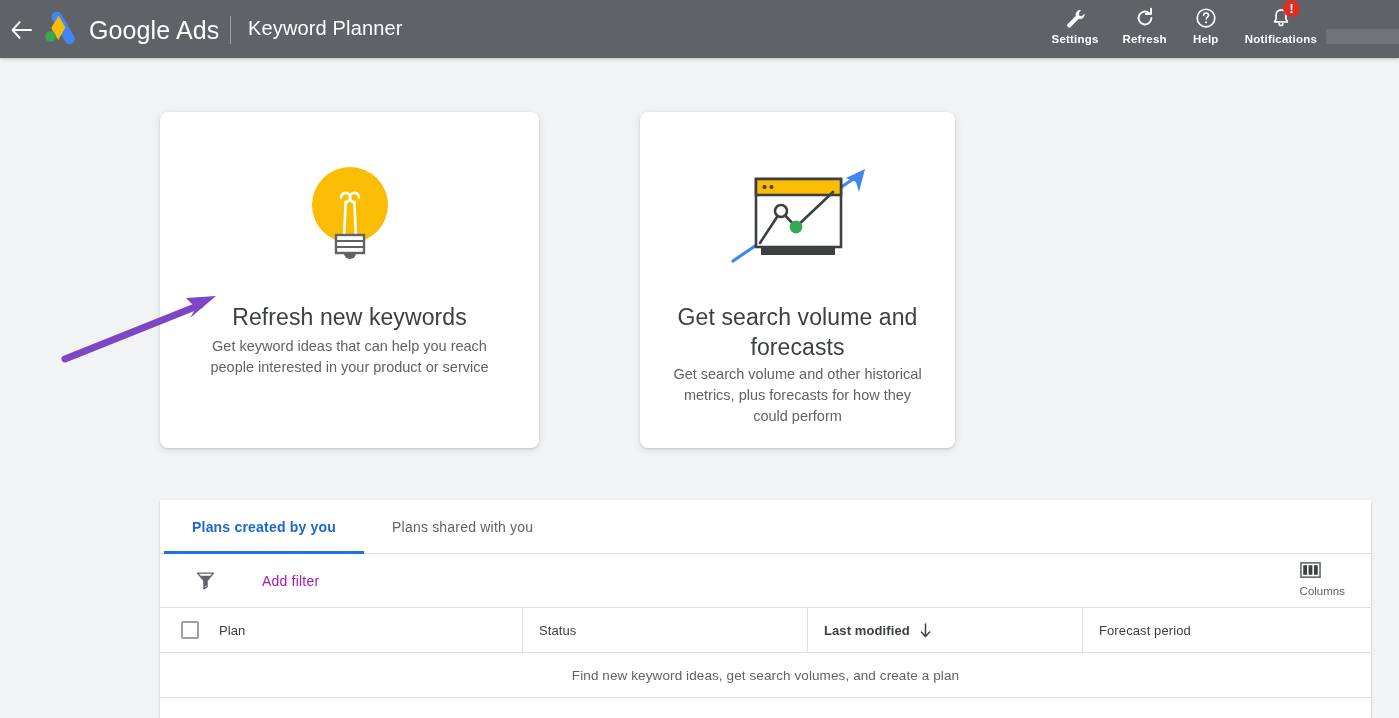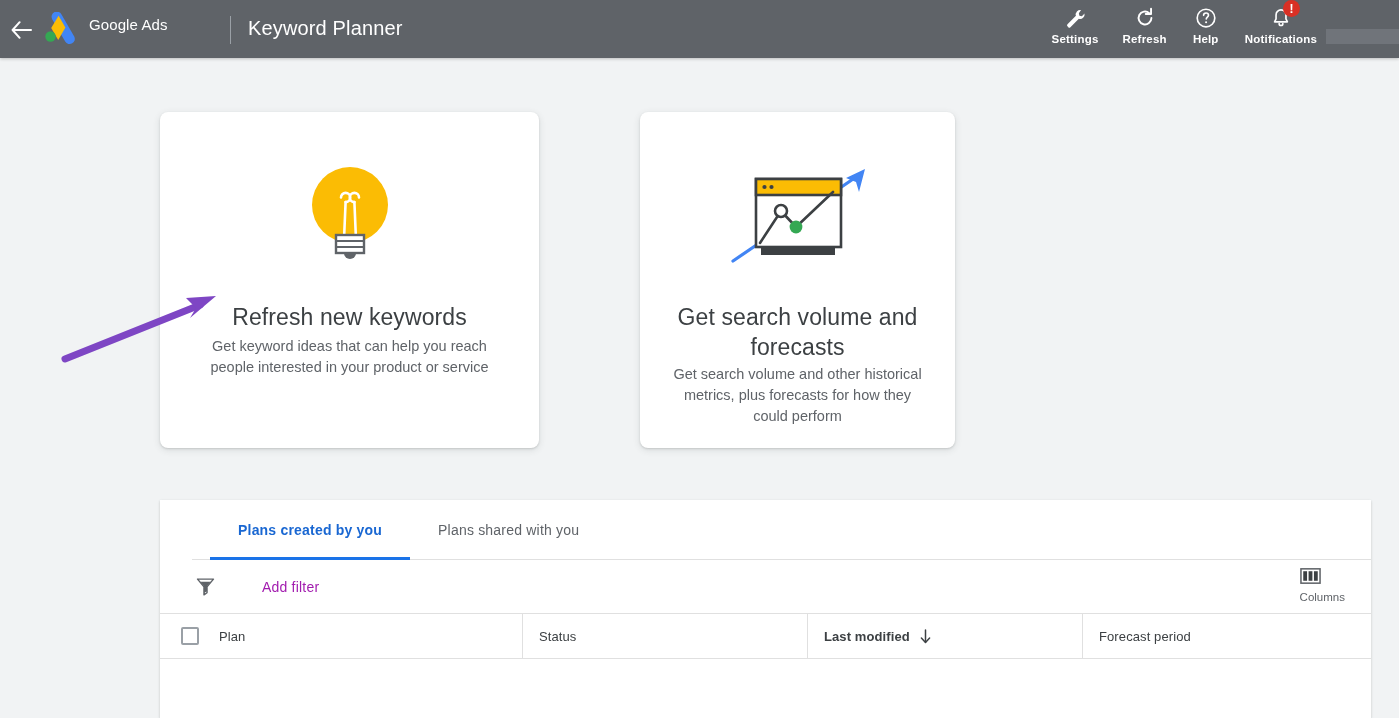--- a/index.html
+++ b/index.html
@@ -24,21 +24,21 @@
     width: 32px; height: 32px;
     display: flex; align-items: center; justify-content: center;
     cursor: pointer;
   }
   .brand-logo {
     position: absolute; left: 40px; top: 12px;
     width: 40px; height: 34px;
   }
   .brand-text {
     position: absolute; left: 89px; top: 16px;
-    font-size: 15px; color: #ffffff;
+    font-size: 25px; color: #ffffff;
     letter-spacing: .1px; font-weight: 400;
     white-space: nowrap;
   }
   .header-divider {
     position: absolute; left: 230px; top: 16px;
     width: 1px; height: 28px;
     background: #9aa0a6;
   }
   .page-title {
     position: absolute; left: 248px; top: 17px;
@@ -120,25 +120,24 @@
   
   .panel {
     position: absolute;
     left: 160px; top: 500px;
     width: 1211px; height: 218px;
     background: #ffffff;
     box-shadow: 0 1px 2px rgba(60,64,67,0.16), 0 1px 3px rgba(60,64,67,0.10);
   }
   .tabs {
     position: relative;
-    height: 60px;
+    height: 54px;
     border-bottom: 1px solid #e0e0e0;
     display: flex; align-items: stretch;
-    padding-left: 18px;
-    margin-left: 32px;
+    padding-left: 4px;
   }
   .tab {
     display: flex; align-items: center; justify-content: center;
     padding: 0 28px;
     font-size: 14px; color: #5f6368;
     cursor: pointer; position: relative;
     letter-spacing: .2px;
   }
   .tab.active { color: #1967d2; font-weight: bold; }
   .tab.active::after {
@@ -377,14 +376,17 @@
           <line x1="6.5" y1="1" x2="6.5" y2="13" stroke="#3c4043" stroke-width="1.5" stroke-linecap="round"></line>
           <path d="M2.4 9 L6.5 13.4 L10.6 9" fill="none" stroke="#3c4043" stroke-width="1.5" stroke-linecap="round" stroke-linejoin="round"></path>
         </svg>
       </span>
     </div>
     <div class="th col-period">
       <span>Forecast period</span>
     </div>
   </div>
 
+  <div class="empty-row">
+    <span>Find new keyword ideas, get search volumes, and create a plan</span>
+  </div>
 
 </div>
 
 </body></html>

